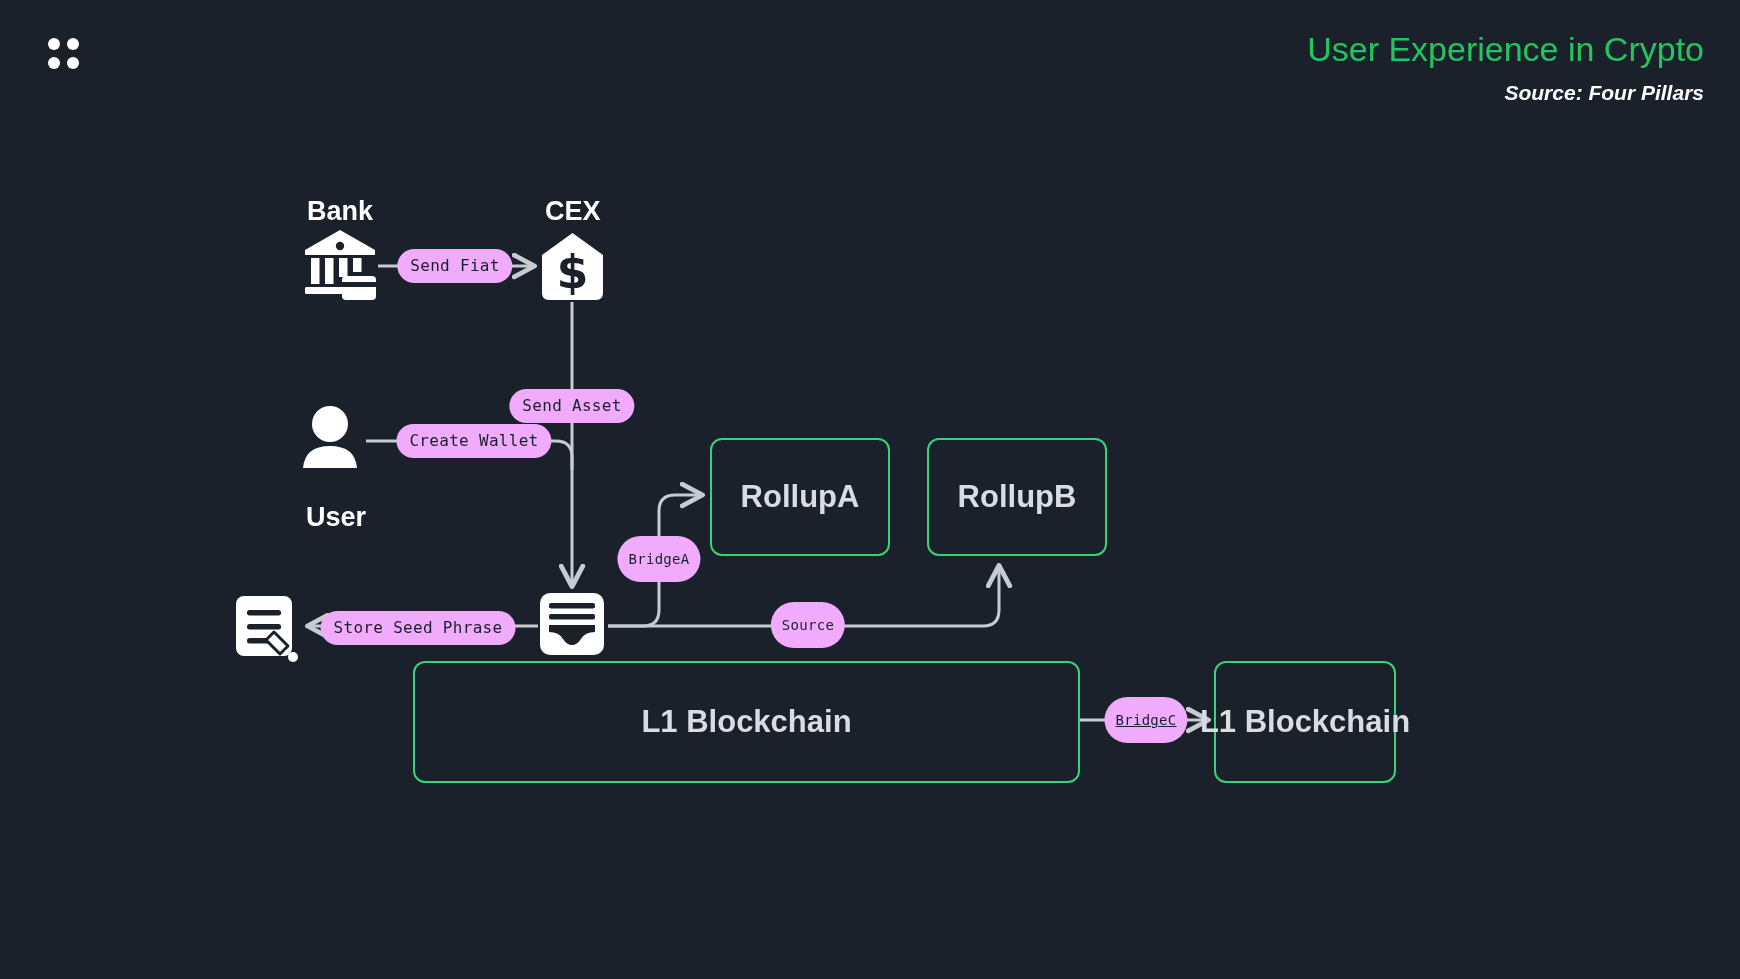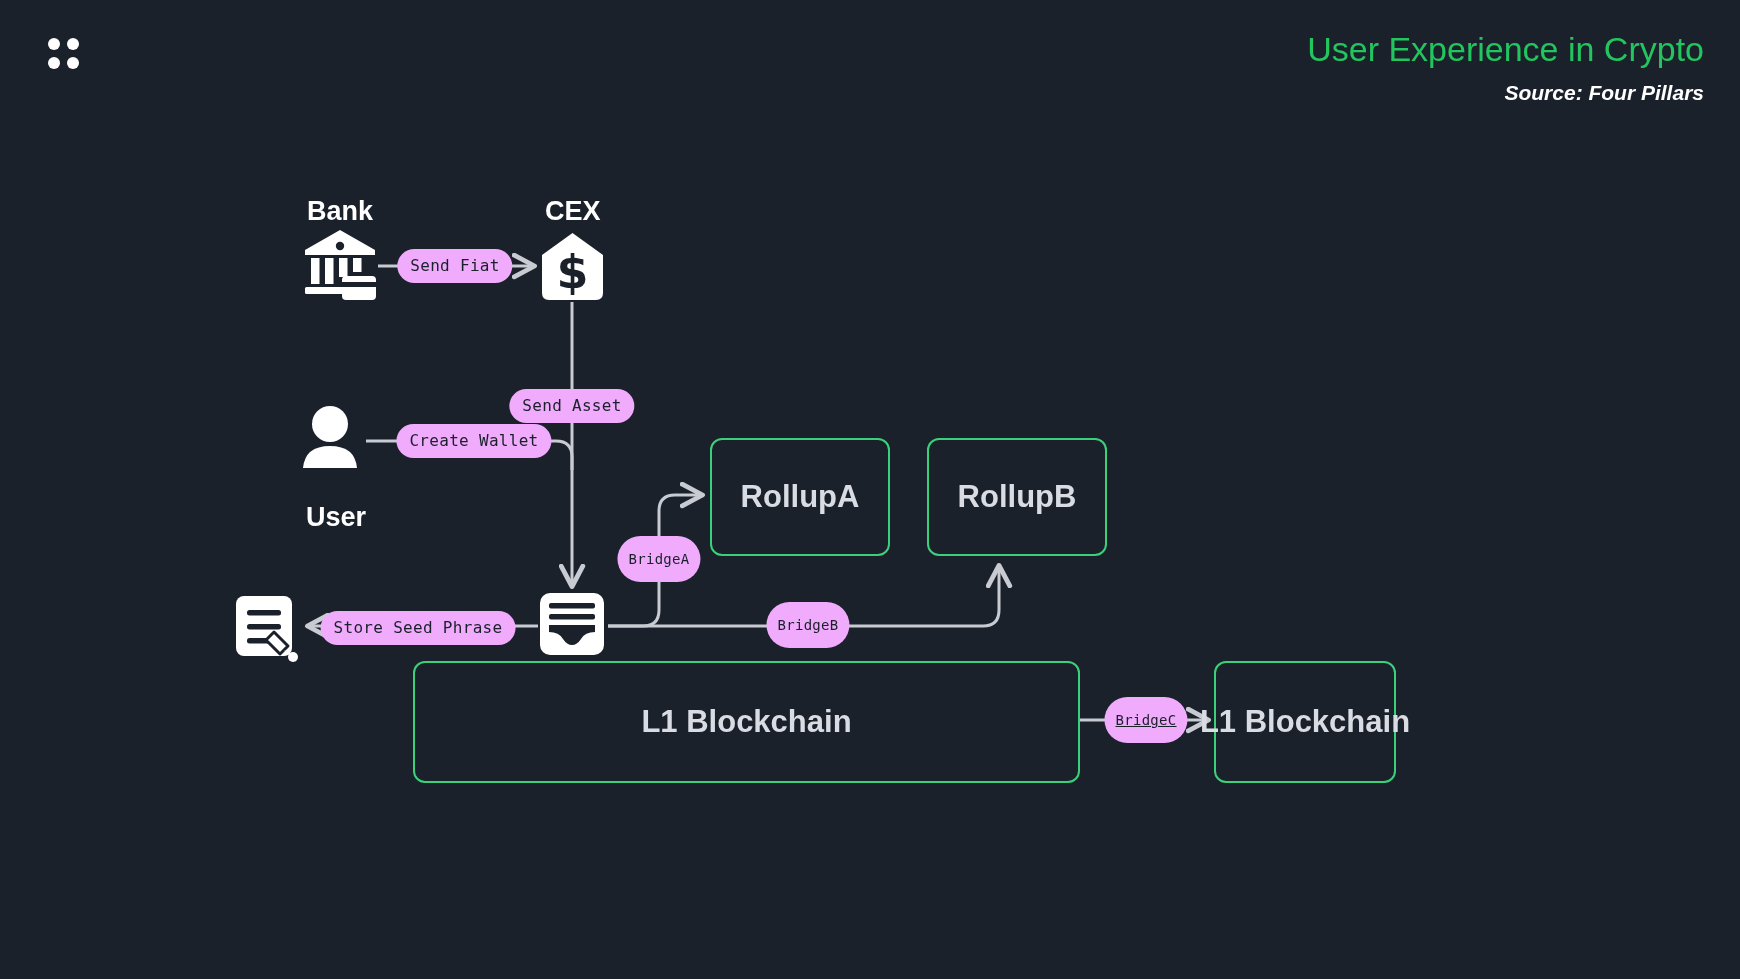--- a/index.html
+++ b/index.html
@@ -254,17 +254,17 @@
   <div class="edge-label" style="left:455px; top:266px;">Send Fiat</div>
 
   <div class="edge-label" style="left:572px; top:406px;text-align:center;">Send Asset</div>
 
   <div class="edge-label" style="left:474px; top:441px;">Create Wallet</div>
 
   <div class="edge-label" style="left:418px; top:628px;">Store Seed Phrase</div>
 
   <div class="edge-label small" style="left:659px; top:559px;">BridgeA</div>
 
-  <div class="edge-label small" style="left:808px; top:625px;">BridgeB</div>
+  <div class="edge-label small" style="left:808px; top:625px;">Source</div>
 
   <div class="edge-label small" style="left:1146px; top:720px;text-decoration:underline;">BridgeC</div>
 
 </div>
 
 </body></html>

